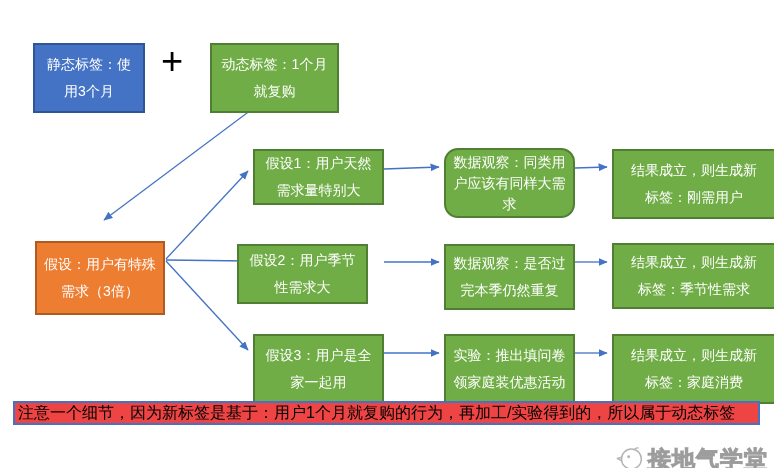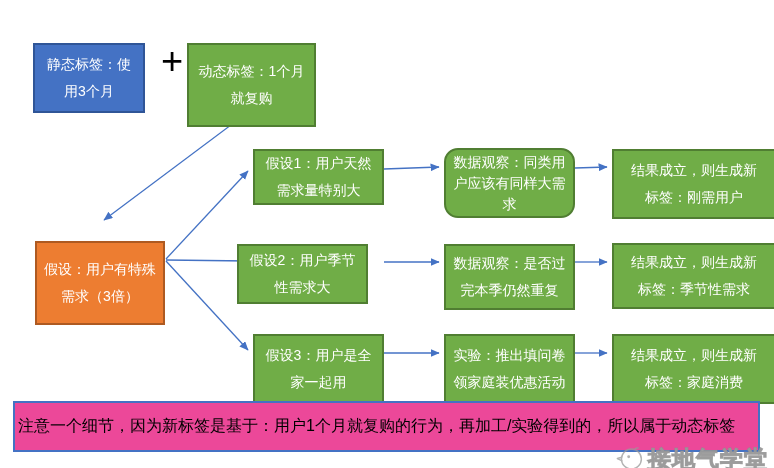--- a/index.html
+++ b/index.html
@@ -19,23 +19,23 @@
   .node--three  { line-height:1.5;border-radius:14px; }
   #plus-operator {
     position:absolute; left:152px; top:36px; width:40px; height:50px;
     display:flex; align-items:center; justify-content:center;
     font-size:38px; font-weight:200; color:#000;
   }
   #arrow-layer { position:absolute; left:0; top:0; width:774px; height:468px; pointer-events:none; }
   #arrow-layer line { stroke:var(--arrow); stroke-width:1.3; }
   .arrowhead { fill:var(--arrow); }
   #note-banner {
-    position:absolute; left:13px; top:401px; width:747px; height:51px;
+    position:absolute; left:13px; top:401px; width:747px; height:24px;
     box-sizing:border-box; border:2px solid var(--note-border);
-    background:#ec4899; display:flex; align-items:center;
+    background:#ef4444; display:flex; align-items:center;
     padding:0 3px; font-size:16px; color:var(--note-text,#000); white-space:nowrap;
   }
   #watermark {
     position:absolute; left:616px; top:440px; width:152px; height:38px;
     display:flex; align-items:center; pointer-events:none;
   }
   #watermark-text {
     font-size:23px; font-weight:bold; letter-spacing:1px;
     color:rgba(210,210,210,0.85);
     -webkit-text-stroke:1px rgba(140,140,140,0.8);
@@ -64,24 +64,24 @@
     <line x1="575" y1="168" x2="607" y2="167" marker-end="url(#ah)"></line>
     <line x1="575" y1="262" x2="607" y2="262" marker-end="url(#ah)"></line>
     <line x1="575" y1="353" x2="607" y2="353" marker-end="url(#ah)"></line>
   </svg>
 
   <div class="node node--blue" style="left:33px; top:27px; width:112px; height:70px;">静态标签：使
 用3个月</div>
 
   <div id="plus-operator">+</div>
 
-  <div class="node node--green" style="left:187px; top:27px; width:129px; height:84px;">动态标签：1个月
+  <div class="node node--green" style="left:210px; top:27px; width:129px; height:70px;">动态标签：1个月
 就复购</div>
 
-  <div class="node node--orange" style="left:35px; top:225px; width:130px; height:84px;">假设：用户有特殊
+  <div class="node node--orange" style="left:35px; top:225px; width:130px; height:74px;">假设：用户有特殊
 需求（3倍）</div>
 
   <div class="node node--green" style="left:253px; top:133px; width:131px; height:56px;">假设1：用户天然
 需求量特别大</div>
   <div class="node node--green" style="left:237px; top:228px; width:131px; height:60px;">假设2：用户季节
 性需求大</div>
   <div class="node node--green" style="left:253px; top:318px; width:131px; height:70px;">假设3：用户是全
 家一起用</div>
 
   <div class="node node--green node--three" style="left:444px; top:132px; width:131px; height:70px;">数据观察：同类用

